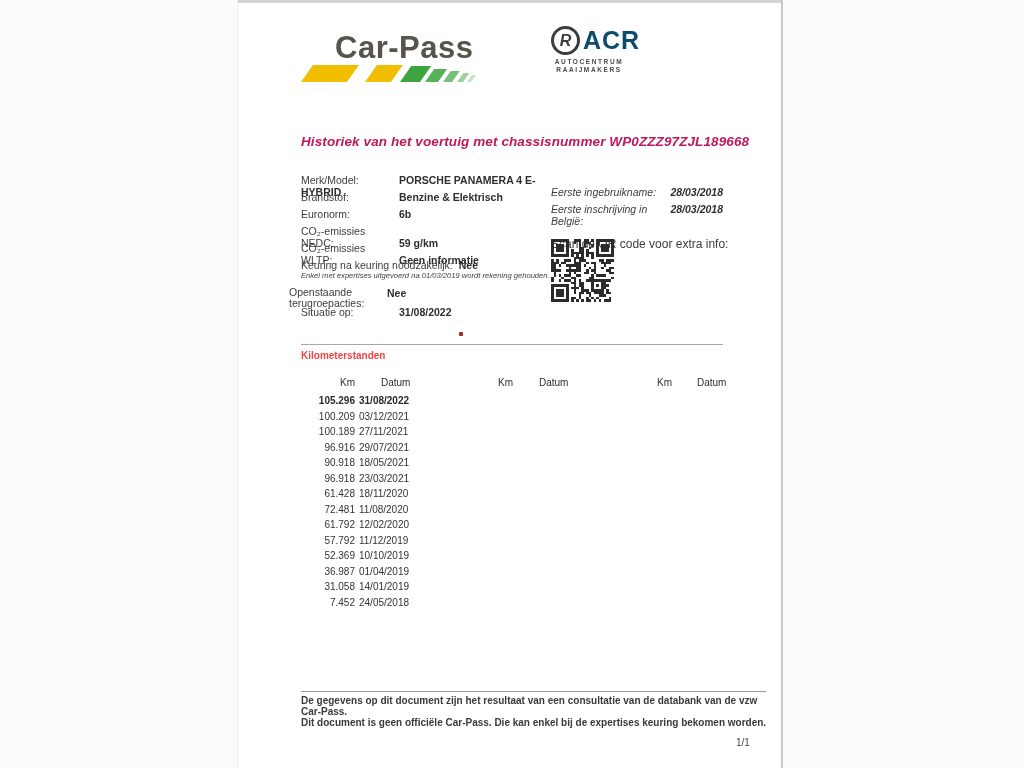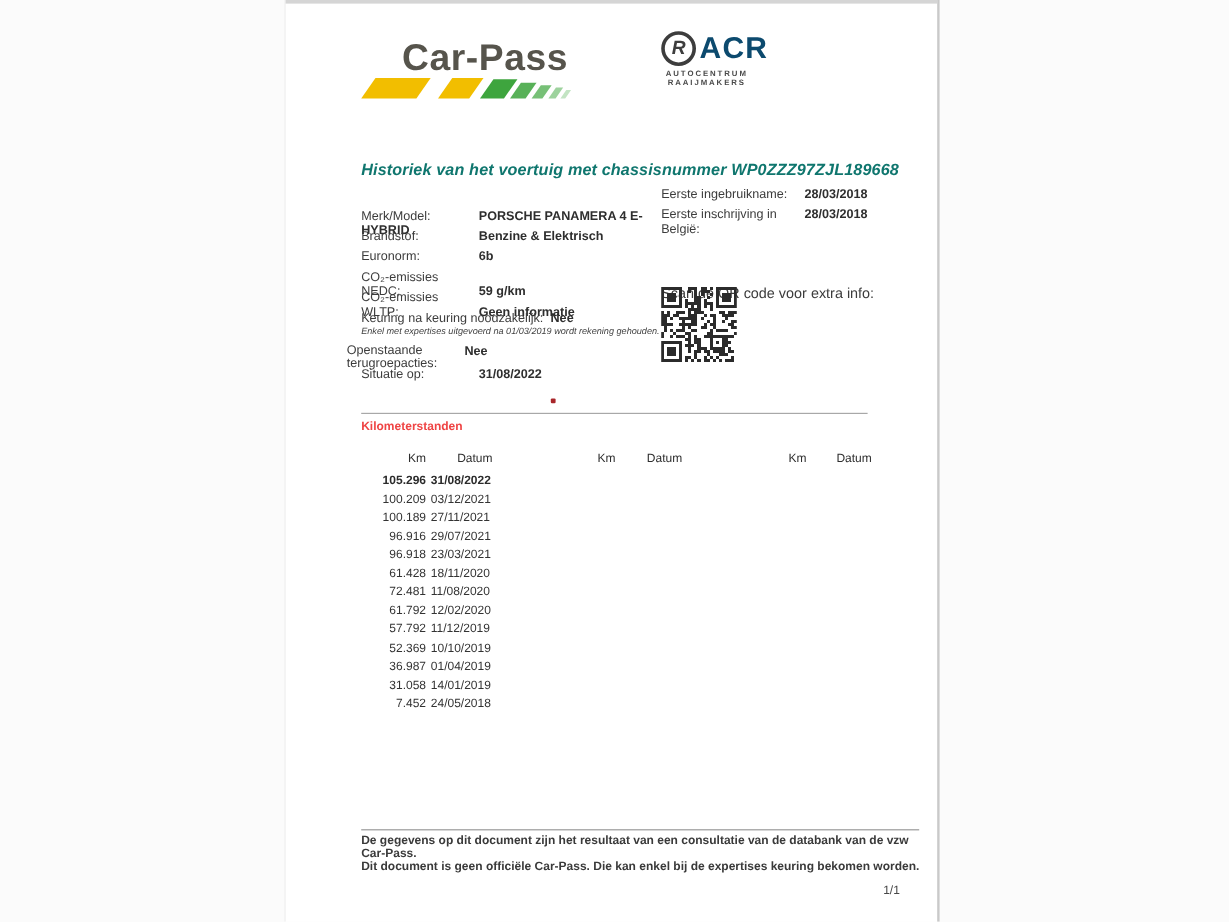--- a/index.html
+++ b/index.html
@@ -29,39 +29,39 @@
   .acr-row { display:flex; align-items:center; }
   .acr-circle { width:29px; height:29px; border:3px solid #3d3d3d; border-radius:50%;
                 display:flex; align-items:center; justify-content:center;
                 font-weight:700; font-size:16px; color:#3d3d3d; font-style:italic; }
   .acr-abbr { font-weight:700; font-size:25px; color:#0c4a6e; margin-left:3px; letter-spacing:1px; }
   .acr-sub { width:76px; text-align:center; font-size:6.5px; font-weight:700; color:#4a4a4a;
              letter-spacing:1.6px; line-height:8px; margin-top:3px; }
 
   
   .doc-title { position:absolute; left:63px; top:134px; font-size:13.5px; font-weight:700;
-               font-style:italic; color:#0f766e; letter-spacing:0.1px; }
+               font-style:italic; color:#be185d; letter-spacing:0.1px; }
 
   
   .details-left { position:absolute; left:63px; top:174px; width:250px; }
   .drow { height:17px; font-size:10.5px; color:#3c3c3c; }
   .dlabel { display:inline-block; width:98px; }
   .dvalue { font-weight:700; color:#2e2e2e; }
 
   .keuring { position:absolute; left:63px; top:259px; font-size:10.5px; color:#3c3c3c; }
   .keuring .dvalue { margin-left:6px; }
   .keuring-note { position:absolute; left:63px; top:271px; font-size:7.6px; font-style:italic;
                   color:#3f3f3f; }
 
   .recalls { position:absolute; left:51px; top:287px; font-size:10.5px; color:#3c3c3c; }
   .recalls .lbl { display:inline-block; width:98px; line-height:10.5px; vertical-align:top; }
   .recalls .dvalue { vertical-align:top; }
   .situatie { position:absolute; left:63px; top:306px; font-size:10.5px; color:#3c3c3c; }
 
-  .details-right { position:absolute; left:313px; top:156px; width:172px; }
+  .details-right { position:absolute; left:313px; top:186px; width:172px;font-style:italic; }
   .rrow { height:17px; font-size:10.5px; color:#3c3c3c; display:flex; justify-content:space-between; }
   .qr-caption { position:absolute; left:313px; top:237px; font-size:12px; color:#3c3c3c; }
   .qr-box { position:absolute; left:313px; top:239px; width:63px; height:63px; }
 
   .red-marker { position:absolute; left:221px; top:332px; width:4px; height:4px;
                 border-radius:1px; }
 
   
   .section-divider { position:absolute; left:63px; top:344px; width:422px; height:1px;
                      background:#a8a8a8; }
@@ -504,20 +504,23 @@
 
     <div class="krow">
       <span class="km">100.189</span><span class="datum">27/11/2021</span>
     </div>
 
 
     <div class="krow">
       <span class="km">96.916</span><span class="datum">29/07/2021</span>
     </div>
 
+    <div class="krow">
+      <span class="km">90.918</span><span class="datum">18/05/2021</span>
+    </div>
 
     <div class="krow">
       <span class="km">96.918</span><span class="datum">23/03/2021</span>
     </div>
 
     <div class="krow">
       <span class="km">61.428</span><span class="datum">18/11/2020</span>
     </div>
 
     <div class="krow">

